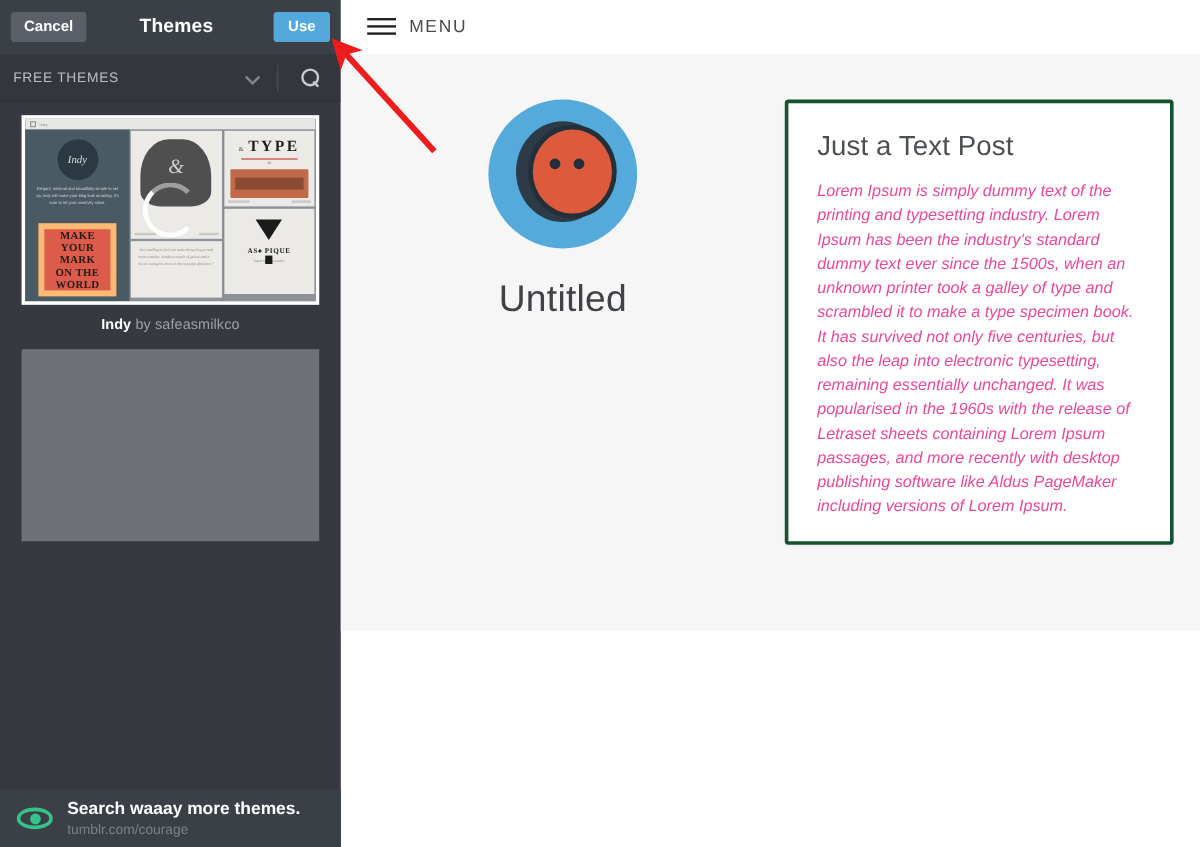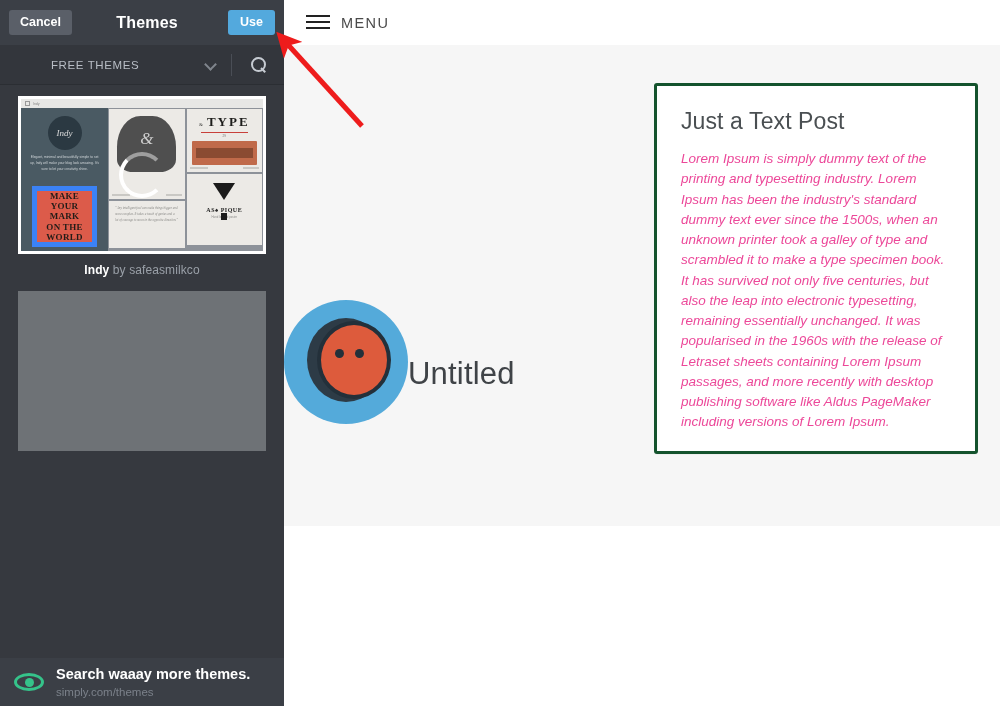--- a/index.html
+++ b/index.html
@@ -66,21 +66,21 @@
     display: flex; align-items: center;
     color: #a7acb4;
   }
   .filter-select {
     flex: 1;
     display: flex; align-items: center; justify-content: space-between;
     padding: 0 14px 0 11px;
     height: 100%;
     cursor: pointer;
   }
-  .filter-label { font-size: 11.5px; letter-spacing: .6px; color: #b9bec6; margin-left: 40px; }
+  .filter-label { font-size: 11.5px; letter-spacing: .6px; color: #b9bec6; }
   .chev { width: 11px; height: 11px; position: relative; opacity: .75; }
   .chev:before {
     content:''; position:absolute; left:0; top:1px;
     width:7px; height:7px;
     border-right:2px solid #9aa0a8; border-bottom:2px solid #9aa0a8;
     transform: rotate(45deg);
   }
   .filter-divider { width:1px; height:22px; background:#4a4e56; }
   .search-btn {
     width: 52px; height: 100%;
@@ -132,21 +132,21 @@
     width:34px; height:34px; border-radius:50%; background:#2b3942;
     display:flex; align-items:center; justify-content:center;
     font-family:"Liberation Serif", serif; font-style:italic; color:#ddd; font-size:9px;
   }
   .blurb {
     position:absolute; left:7px; right:7px; top:47px;
     font-size:3.4px; line-height:1.7; color:#cdd3d6; text-align:center;
   }
   .poster {
     position:absolute; left:11px; right:11px; top:78px; bottom:4px;
-    background:#3b82f6; padding:5px;
+    background:#fdba74; padding:5px;
   }
   .poster-in {
     width:100%; height:100%; background:#dc5b4a;
     display:flex; flex-direction:column; align-items:center; justify-content:center;
     color:#231c18; font-family:"Liberation Serif", serif; font-weight:bold;
     font-size:9px; line-height:1.12; text-align:center; letter-spacing:.3px;
   }
   .tile { background:#eceae6; margin-bottom:2px; position:relative; overflow:hidden; }
   .tile-meta { position:absolute; left:3px; right:3px; bottom:2px; height:3px; }
   .tile-meta:before, .tile-meta:after {
@@ -243,21 +243,21 @@
   .hamburger span:nth-child(3){ top:12px; }
   .menu-label { font-size:14.5px; color:#4a4a4a; letter-spacing:1.4px; }
 
   .preview {
     position:absolute; top:45px; left:0; right:0; height:595px;
     background:#f6f6f6;
     display:flex;
   }
   .pv-left {
     width:370px; flex:0 0 370px;
-    display:flex; flex-direction:row; align-items:center;
+    display:flex; flex-direction:column; align-items:center;
     padding-top:38px;
   }
   .avatar {
     width:124px; height:124px; border-radius:50%;
     background:#54aada; position:relative;
   }
   .av-ring {
     position:absolute; left:23px; top:18px; width:78px; height:84px;
     border-radius:50%; background:#2d3b46;
   }
@@ -391,21 +391,21 @@
 
     </div>
 
     <div class="sb-promo">
       <div class="eye">
         <div class="eye-o"></div>
           <div class="eye-p"></div>
       </div>
       <div class="promo-txt">
         <div class="promo-t">Search waaay more themes.</div>
-        <div class="promo-s">simply.com/themes</div>
+        <div class="promo-s">tumblr.com/courage</div>
       </div>
       <div class="promo-arrow">›</div>
     </div>
   </div>
 
   <div class="main">
 
     <div class="menubar">
       <div class="hamburger">
         <span></span>

